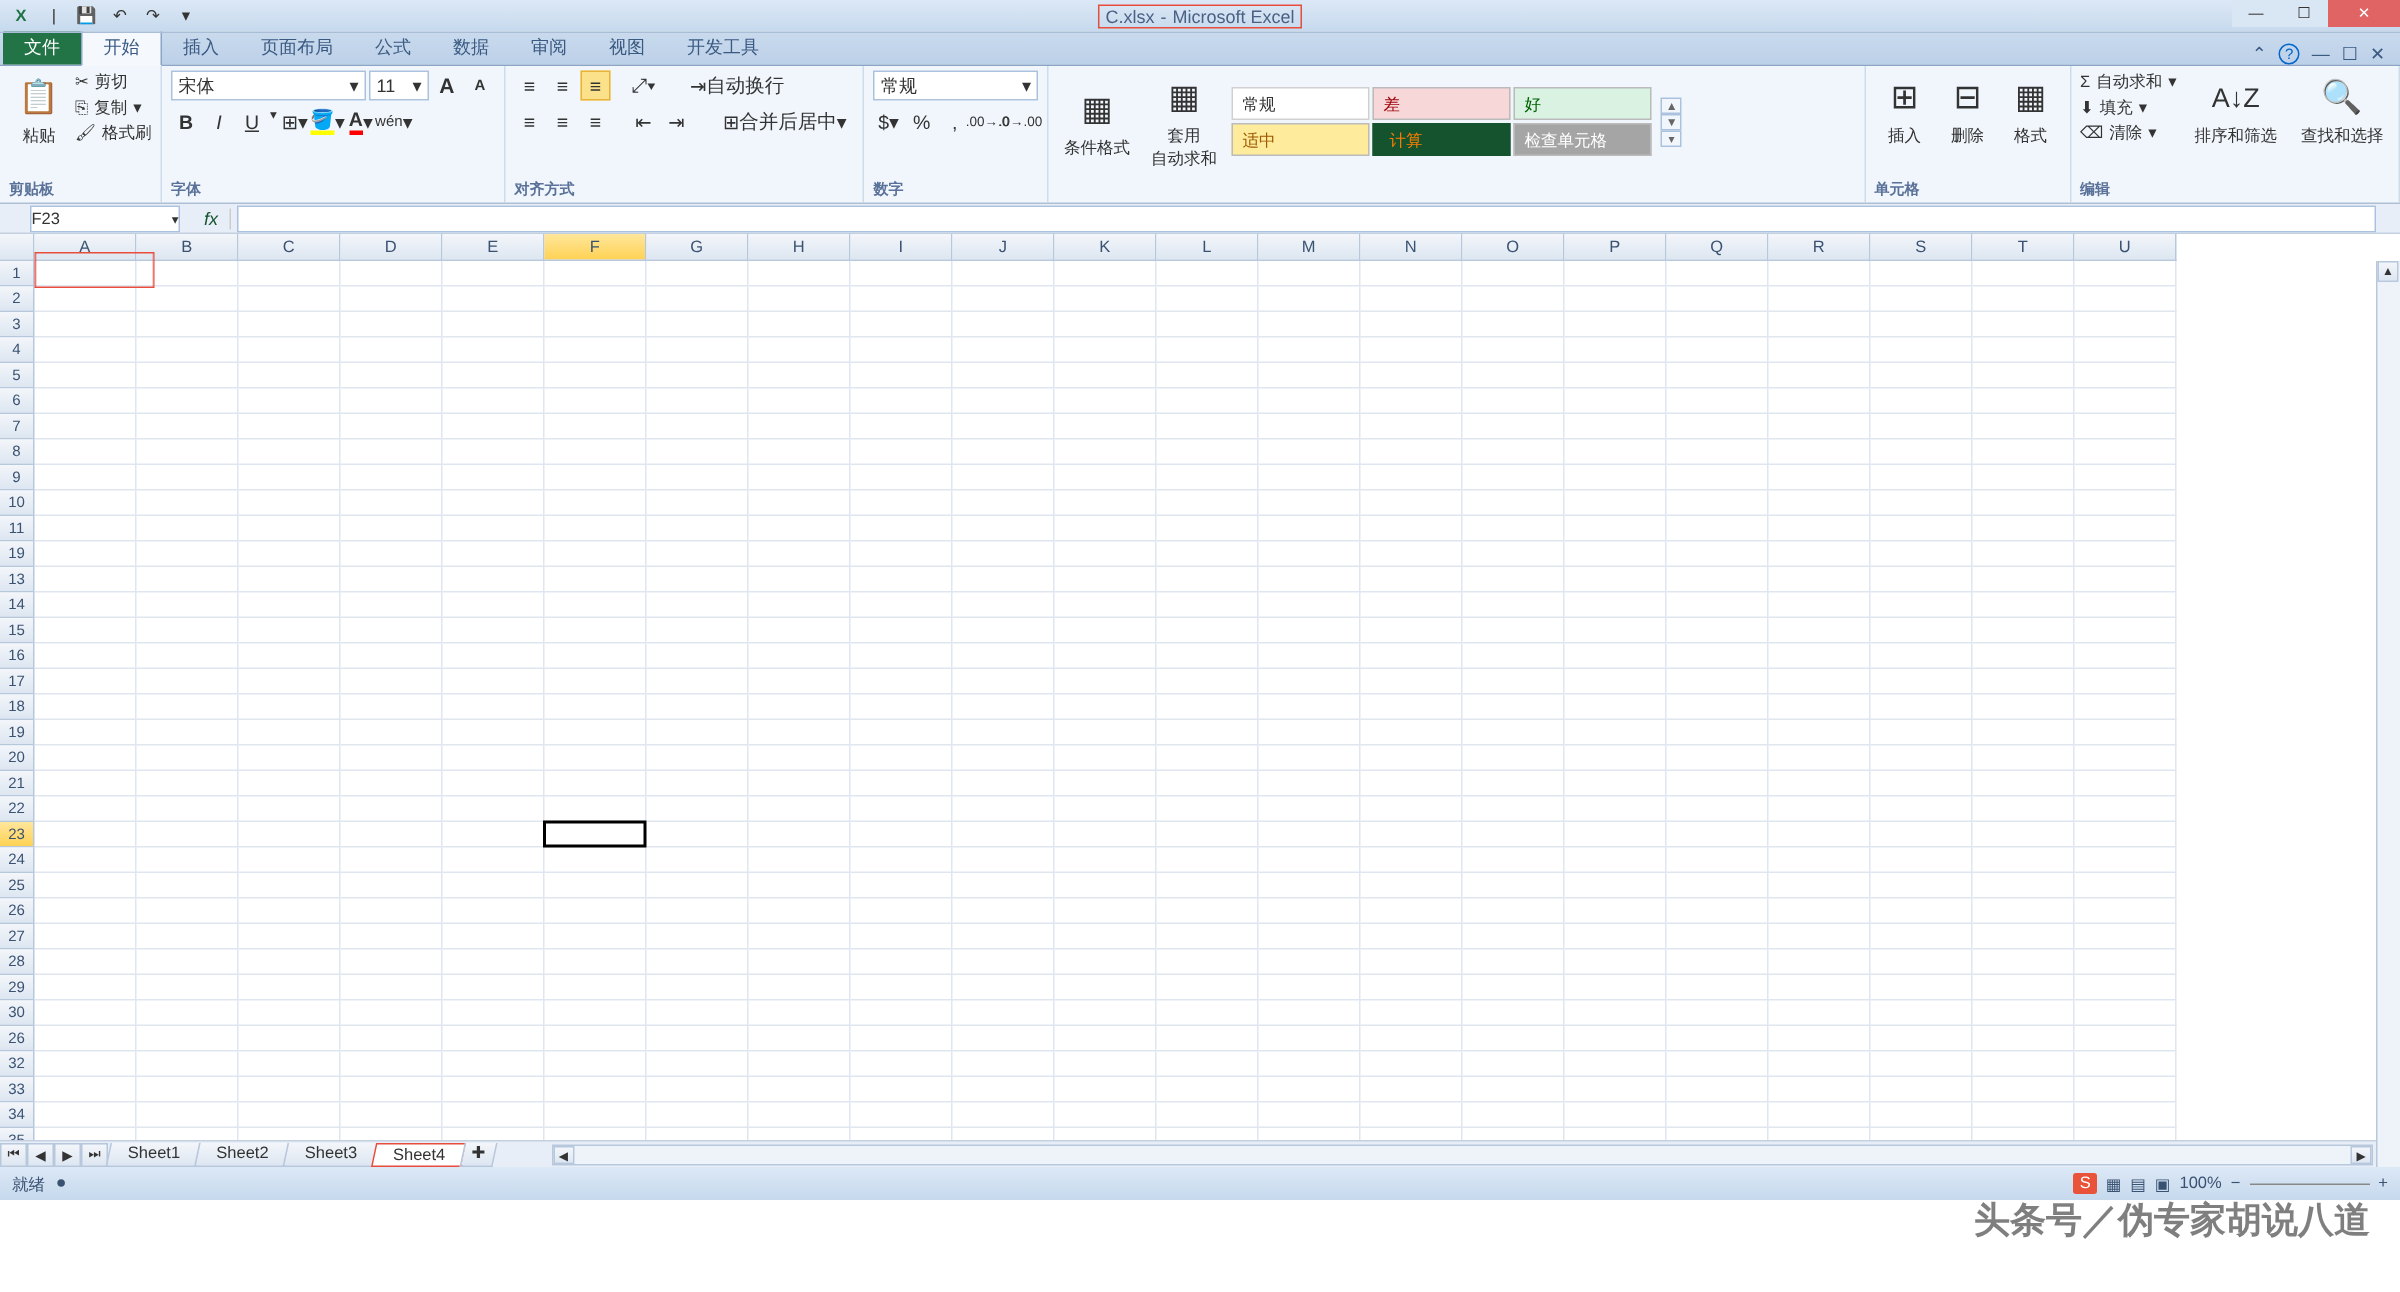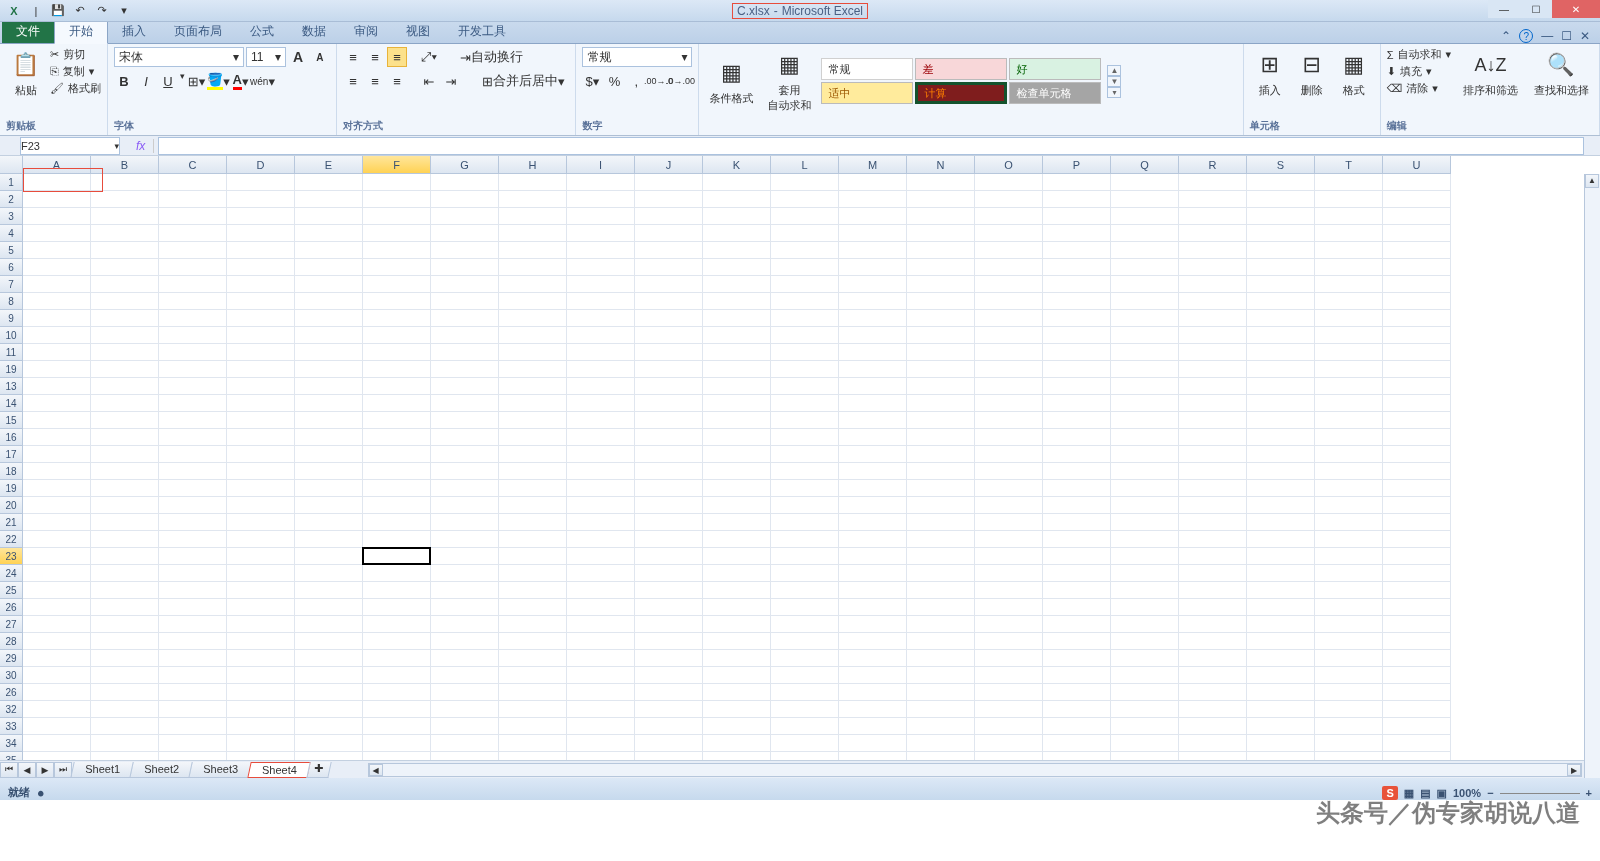--- a/index.html
+++ b/index.html
@@ -36,28 +36,28 @@
 .alignrow { display: flex; align-items: center; gap: 2px; }
 .numbergrp { display: flex; flex-direction: column; gap: 4px; }
 .stylegrp { display: flex; align-items: center; gap: 6px; }
 .stylecells { display: flex; flex-direction: column; gap: 2px; }
 .stylecell-row { display: flex; gap: 2px; }
 .stylecell { width: 92px; height: 22px; border: 1px solid #bbb; display: flex; align-items: center; padding: 0 6px; font-size: 11px; cursor: pointer; }
 .sc-normal { background: #fff; border: 1px solid #d0d0d0; }
 .sc-bad { background: #f8d7d9; color: #9c0006; }
 .sc-good { background: #d9f2e2; color: #006100; }
 .sc-neutral { background: #ffeb9c; color: #9c5700; font-family: Liberation Serif, serif; }
-.sc-calc { background: #7f1d1d; color: #fa7d00; border: 3px solid #14532d; text-align: right; }
+.sc-calc { background: #14532d; color: #fa7d00; border: 5px solid #14532d; text-align: right; }
 .sc-check { background: #a5a5a5; color: #fff; }
 .editgrp { display: flex; flex-direction: column; gap: 2px; font-size: 11px; }
 .editrow { display: flex; align-items: center; gap: 4px; cursor: pointer; }
 .namebox-row { height: 20px; display: flex; align-items: center; border-bottom: 1px solid #c3d0e0; background: #e8eef7; }
 .namebox { width: 100px; background: #fff; border: 1px solid #abc2de; height: 18px; margin: 0 4px 0 20px; display: flex; align-items: center; justify-content: center; font-size: 11px; }
 .fxbar { flex: 1; background: #fff; border: 1px solid #abc2de; height: 18px; margin-right: 16px; display: flex; align-items: center; }
-.fx-label { padding: 0 8px; font-style: italic; color: #8b5cf6; border-right: 1px solid #ccc; }
+.fx-label { padding: 0 8px; font-style: italic; color: #14532d; border-right: 1px solid #ccc; }
 .grid-wrapper { position: relative; height: 604px; overflow: hidden; background: #fff; }
 .colheaders { display: flex; height: 18px; position: sticky; top: 0; }
 .corner { width: 23px; height: 18px; background: linear-gradient(#f3f6fa, #dde6f1); border-right: 1px solid #b7c7dc; border-bottom: 1px solid #b7c7dc; }
 .colhead { width: 68px; height: 18px; background: linear-gradient(#f3f6fa, #dde6f1); border-right: 1px solid #b7c7dc; border-bottom: 1px solid #b7c7dc; text-align: center; font-size: 11px; line-height: 18px; color: #3a5272; cursor: pointer; }
 .colhead.active { background: linear-gradient(#ffe69b, #ffd254); }
 .rows { }
 .row { display: flex; height: 17px; }
 .rowhead { width: 23px; height: 17px; background: linear-gradient(#f3f6fa, #dde6f1); border-right: 1px solid #b7c7dc; border-bottom: 1px solid #b7c7dc; text-align: center; font-size: 10px; line-height: 17px; color: #3a5272; cursor: pointer; }
 .rowhead.active { background: linear-gradient(#ffe69b, #ffd254); }
 .cell { width: 68px; height: 17px; border-right: 1px solid #e0e6ef; border-bottom: 1px solid #e0e6ef; }
@@ -67,21 +67,21 @@
 .sheet-nav { display: flex; gap: 0; }
 .navbtn { width: 18px; height: 16px; display: flex; align-items: center; justify-content: center; border: 1px solid #b7c7dc; background: linear-gradient(#f3f6fa, #dde6f1); font-size: 9px; cursor: pointer; }
 .sheettabs { display: flex; }
 .sheettab { padding: 1px 12px; background: linear-gradient(#f3f6fa, #dde6f1); border: 1px solid #b7c7dc; border-top: none; font-size: 11px; cursor: pointer; transform: skewX(-12deg); margin-right: -2px; }
 .sheettab span { display: inline-block; transform: skewX(12deg); }
 .sheettab.active { background: #fff; }
 .sheettab.redhl { border: 1px solid #e74c3c; }
 .newsheet { width: 22px; padding: 0; text-align: center; }
 .hscrollbar { flex: 1; margin: 0 18px 0 40px; height: 14px; border: 1px solid #b7c7dc; background: #eef3fa; position: relative; display: flex; }
 .sbarrow { width: 14px; background: linear-gradient(#f3f6fa, #dde6f1); border: 1px solid #b7c7dc; font-size: 8px; text-align: center; line-height: 12px; }
-.statusbar { height: 22px; background: linear-gradient(#dce8f6, #c6d9ed); display: flex; align-items: flex-end; padding: 0 8px; font-size: 11px; color: #3a5272; gap: 8px; font-weight: bold; }
+.statusbar { height: 22px; background: linear-gradient(#dce8f6, #c6d9ed); display: flex; align-items: center; padding: 0 8px; font-size: 11px; color: #3a5272; gap: 8px; }
 .status-right { margin-left: auto; display: flex; align-items: center; gap: 6px; }
 .watermark { position: absolute; right: 20px; bottom: 32px; font-size: 24px; color: rgba(0,0,0,0.5); font-weight: bold; pointer-events: none; }
 .vscroll-fake { position: absolute; right: 0; top: 174px; width: 16px; height: 604px; background: #eef3fa; border-left: 1px solid #b7c7dc; }
 .vscroll-fake .sbarrow { width: 14px; height: 14px; }
 </style>
 </head>
 <body>
 
 <div class="titlebar">
   <div class="qat">

